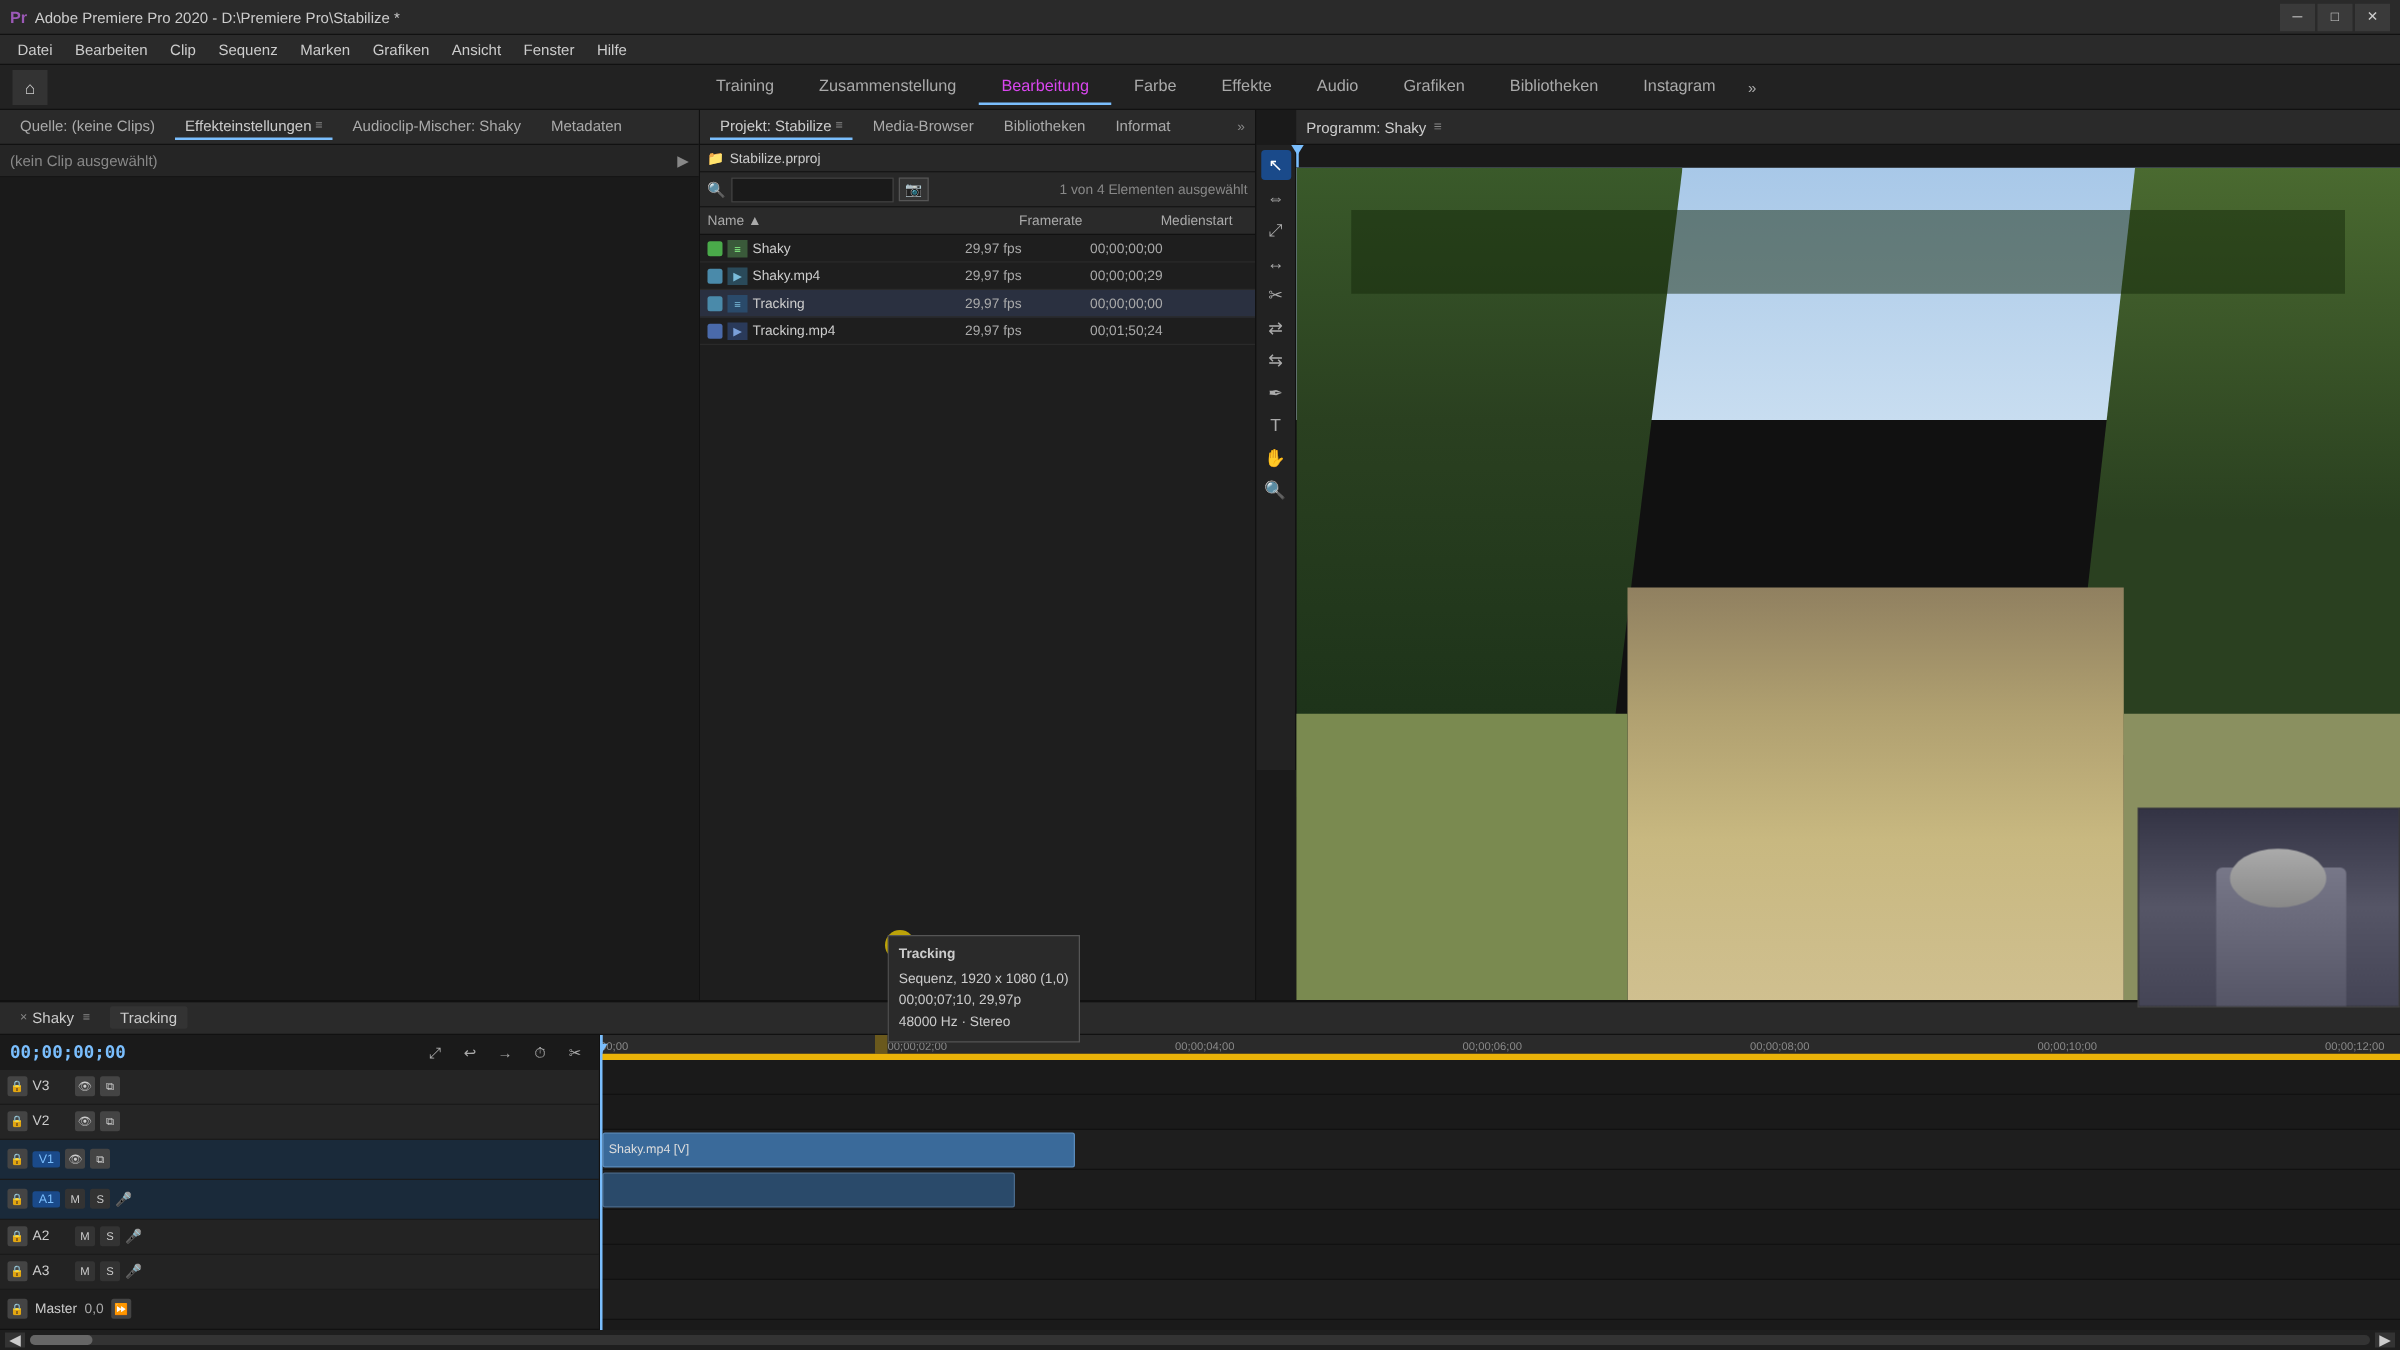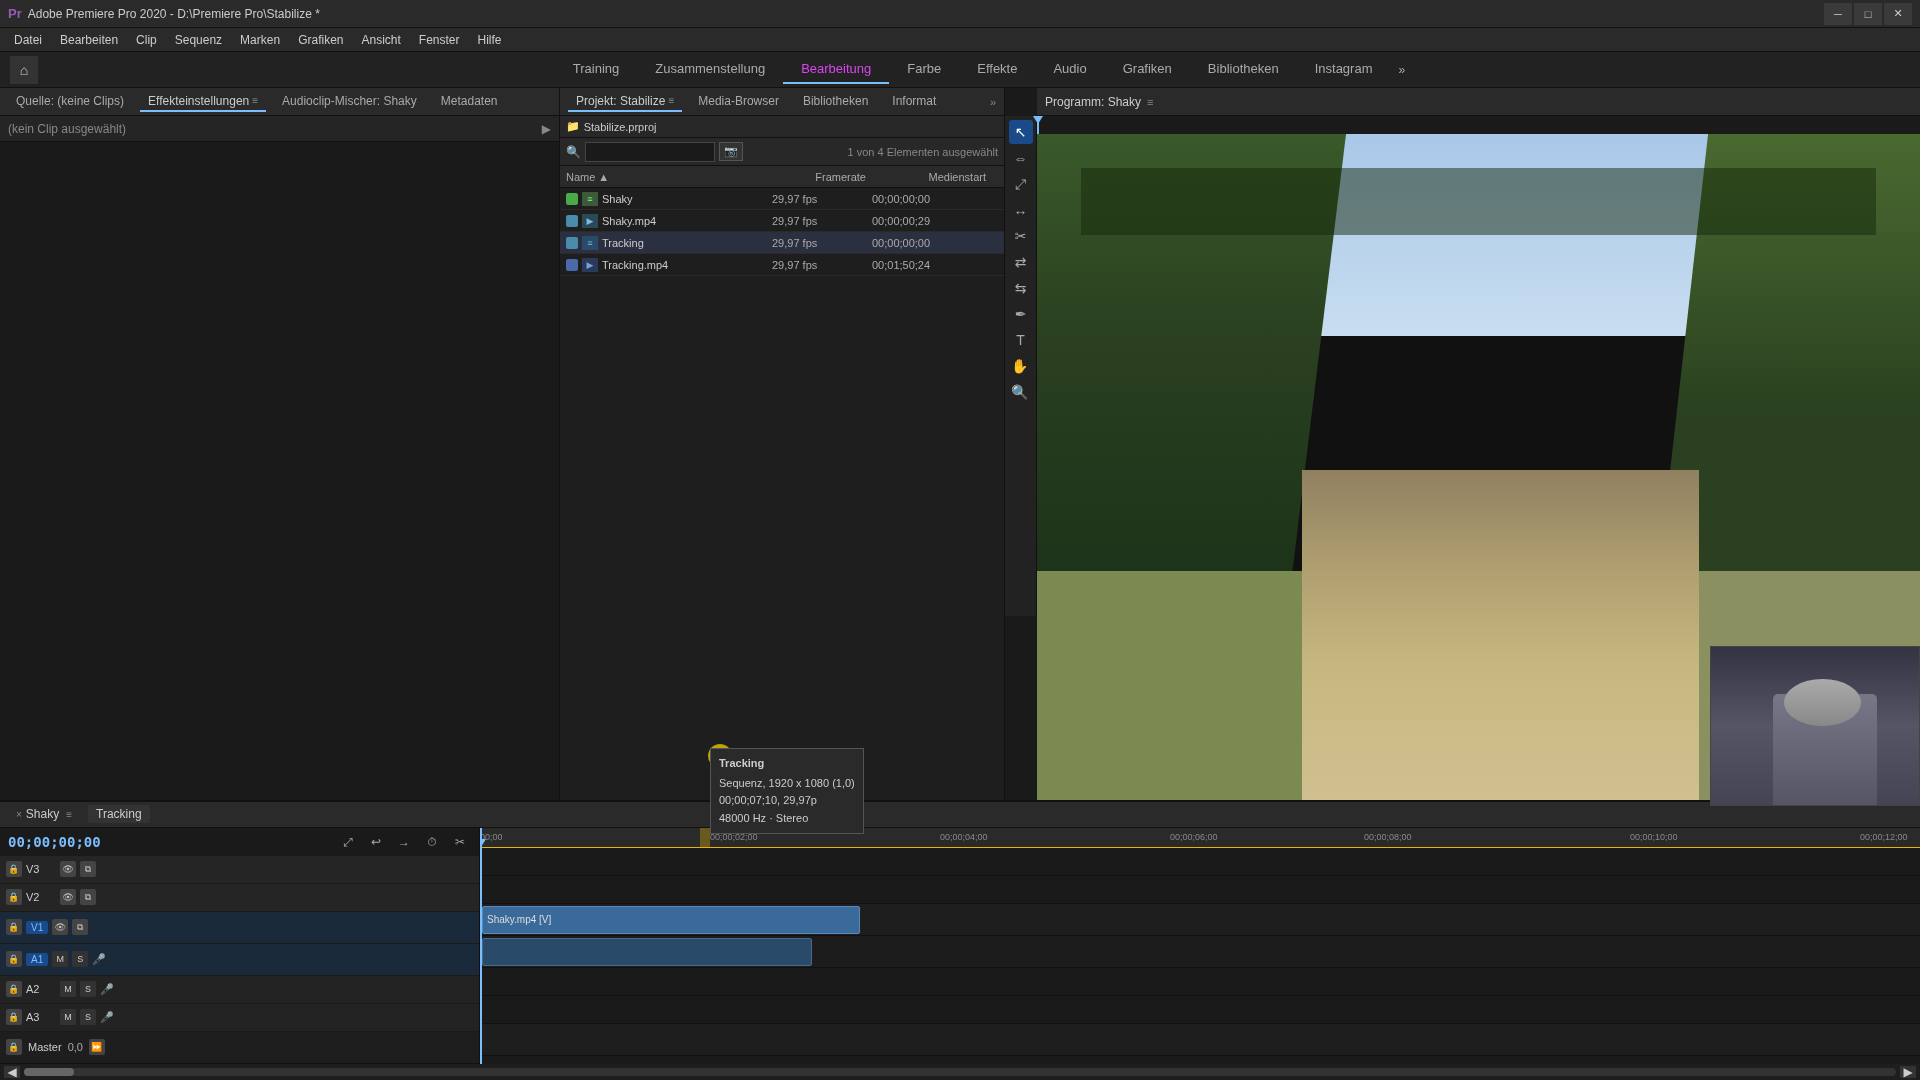--- a/index.html
+++ b/index.html
@@ -906,26 +906,26 @@
       <div style="height:32px;display:flex;align-items:center;padding:0 6px;gap:6px;background:#1e1e1e;border-bottom:1px solid #111;">
         <button class="track-btn lock">🔒</button>
         <span style="font-size:11px;color:#ccc;">Master</span>
         <span style="font-size:11px;color:#aaa;">0,0</span>
         <button class="track-btn">⏩</button>
       </div>
     </div>
 
     <div class="tl-tracks" style="flex:1;background:#1a1a1a;position:relative;overflow:hidden;">
 
-      <div class="tl-ruler" style="height:20px;background:#2a2a2a;position:relative;overflow:hidden;border-bottom:1px solid #eab308;text-decoration:underline;">
+      <div class="tl-ruler" style="height:20px;background:#2a2a2a;position:relative;overflow:hidden;border-bottom:5px solid #eab308;text-decoration:underline;">
         <span class="ruler-mark" style="left:0px;">00;00</span>
         <span class="ruler-mark" style="left:230px;">00;00;02;00</span>
         <span class="ruler-mark" style="left:460px;">00;00;04;00</span>
         <span class="ruler-mark" style="left:690px;">00;00;06;00</span>
-        <span class="ruler-mark" style="left:884px;">00;00;08;00</span>
+        <span class="ruler-mark" style="left:920px;">00;00;08;00</span>
         <span class="ruler-mark" style="left:1150px;">00;00;10;00</span>
         <span class="ruler-mark" style="left:1380px;">00;00;12;00</span>
 
         <div style="position:absolute;left:0;top:0;width:2px;height:100%;background:#7abefd;z-index:10;"></div>
         <div style="position:absolute;left:0;bottom:0;width:0;height:0;border-left:5px solid transparent;border-right:5px solid transparent;border-top:8px solid #7abefd;transform:translateX(-4px);z-index:11;"></div>
 
         <div style="position:absolute;left:220px;top:0;width:10px;height:100%;background:rgba(255,200,0,0.3);"></div>
       </div>
 
       <div class="track-lane empty" style="height:28px;background:#1a1a1a;border-bottom:1px solid #111;"></div>

